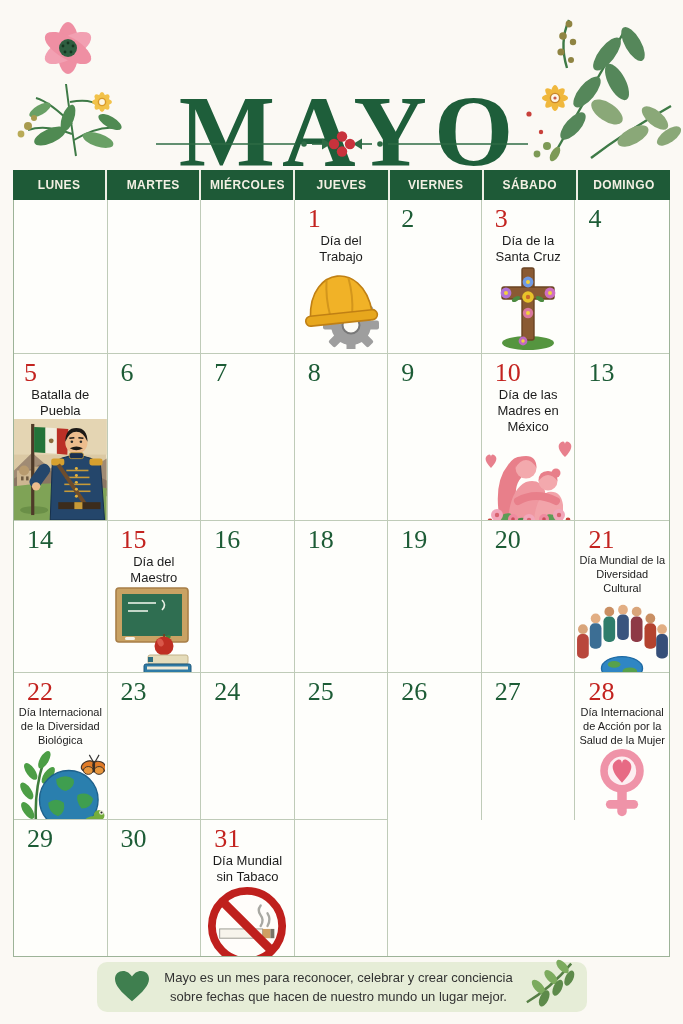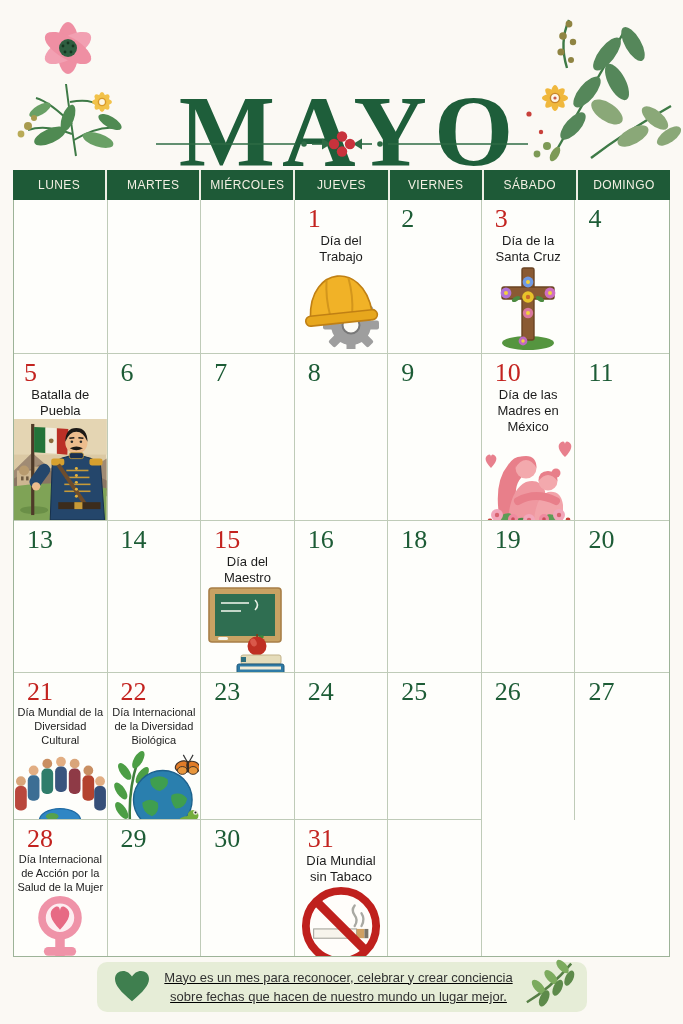--- a/index.html
+++ b/index.html
@@ -15,21 +15,21 @@
     font-size:102px;line-height:1.05;color:#1e5e3a;letter-spacing:7px;
   }
   .floral-left{position:absolute;top:6px;left:6px;}
   .floral-right{position:absolute;top:8px;right:2px;}
   .divider{position:absolute;top:130px;left:50%;transform:translateX(-50%);}
   
   .calendar{position:absolute;left:13px;top:170px;width:657px;}
   .weekday-row{display:flex;height:30px;background:#1e5a37;}
   .weekday-cell{
     flex:1;display:flex;align-items:center;justify-content:center;
-    color:#f3f0e3;font-size:12px;font-weight:normal;letter-spacing:.4px;
+    color:#f3f0e3;font-size:12px;font-weight:bold;letter-spacing:.4px;
     border-right:2px solid #edefe4;
   }
   .weekday-cell:last-child{border-right:none;}
   .grid{
     display:grid;grid-template-columns:repeat(7,1fr);
     grid-template-rows:154px 167px 152px 147px 136px;
     background:#fefefb;border:1.5px solid #9db398;border-top:none;
   }
   .cell{
     border-right:1px solid #bfcbb8;border-bottom:1px solid #bfcbb8;
@@ -51,21 +51,21 @@
   .holiday-label.small{font-size:11px;max-width:90px;line-height:1.25;}
   .icon-wrap{margin-top:auto;display:flex;justify-content:center;}
   .mb6{margin-bottom:6px;} .mb4{margin-bottom:4px;} .mb2{margin-bottom:2px;} .mb0{margin-bottom:0;}
   .cell-puebla{padding-left:0;padding-right:0;}
   .cell-puebla .icon-wrap{width:100%;}
   .cell-puebla svg{display:block;width:100%;height:101px;}
   
   .footer-banner{
     position:absolute;left:50%;top:962px;transform:translateX(-50%);
     width:490px;height:50px;background:#e6edd7;border-radius:10px;
-    display:flex;align-items:center;padding:4px 10px 4px 16px;box-sizing:border-box;text-decoration:underline;
+    display:flex;align-items:center;padding:4px 10px 4px 16px;box-sizing:border-box;
   }
   .footer-text{flex:1;text-align:center;font-size:13px;color:#323232;line-height:1.5;}
   .footer-heart{flex:0 0 auto;margin-right:6px;}
   .footer-leaf{flex:0 0 auto;margin-left:2px;margin-top:-12px;}
 </style>
 </head>
 <body>
 
 <div>
   <h1 class="page-title">MAYO</h1>
@@ -341,23 +341,20 @@
             <circle cx="62" cy="84" r="5" fill="#ef8ba0"></circle>
               <circle cx="62" cy="84" r="1.8" fill="#c84e5a"></circle>
             <circle cx="77" cy="80" r="6" fill="#f2a6ba"></circle>
               <circle cx="77" cy="80" r="2.2" fill="#d8626e"></circle>
             <circle cx="8" cy="86" r="2.4" fill="#c8403a"></circle>
               <circle cx="86" cy="85" r="2.4" fill="#c8403a"></circle>
           </g>
         </svg>
       </div>
     </div>
-    <div class="cell">
-      <div class="daynum">11</div>
-    </div>
 
     <div class="cell">
       <div class="daynum">13</div>
     </div>
     <div class="cell">
       <div class="daynum">14</div>
     </div>
     <div class="cell">
       <div class="daynum red">15</div>
       <div class="holiday-label">Día del Maestro</div>

